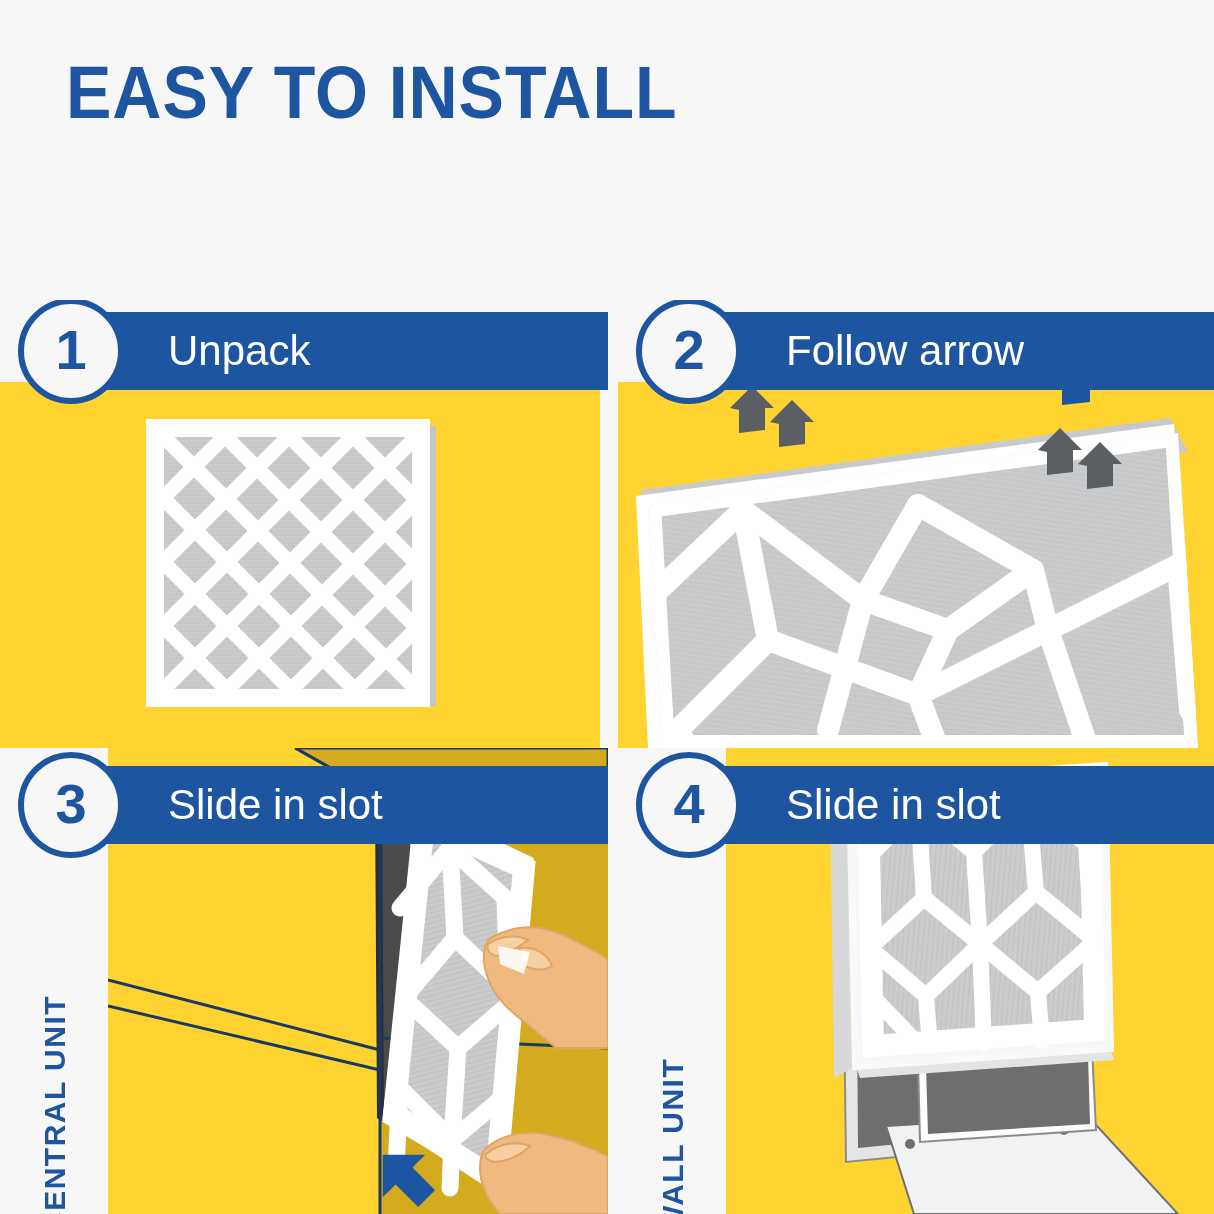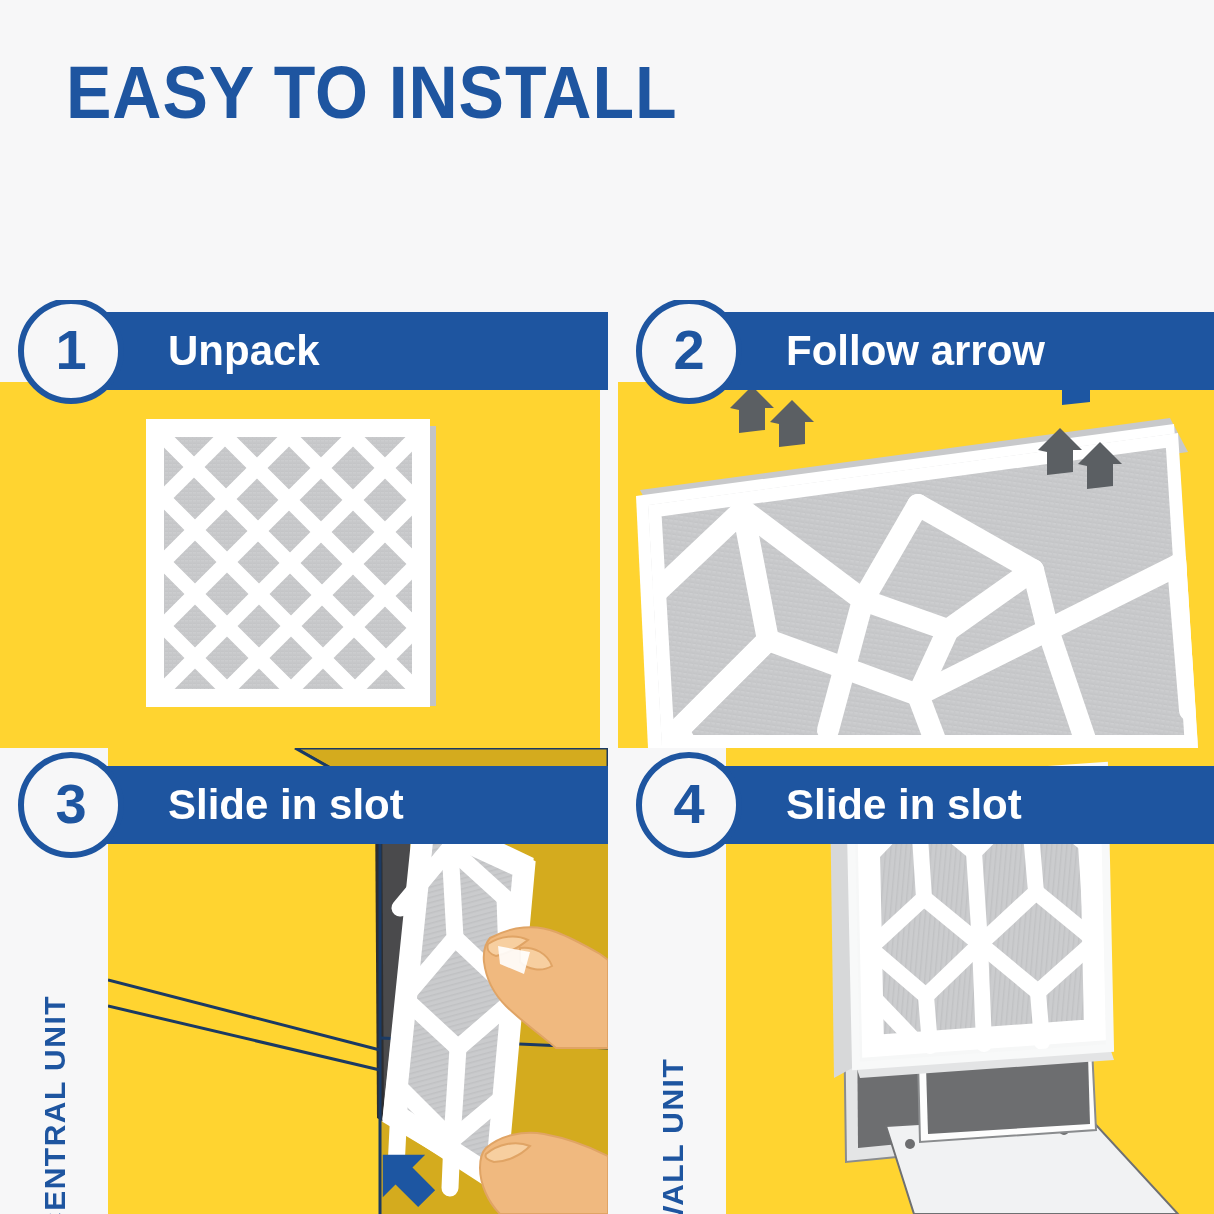--- a/index.html
+++ b/index.html
@@ -63,21 +63,21 @@
     background: #1e55a0;
     height: 78px;
     display: flex;
     align-items: center;
     z-index: 6;
   }
   .step-label {
     color: #ffffff;
     font-size: 42px;
     line-height: 46px;
-    font-weight: bold;
+    font-weight: normal;
     white-space: nowrap;
   }
   .step-badge {
     position: absolute;
     width: 106px;
     height: 106px;
     border-radius: 50%;
     background: #f7f7f8;
     border: 6px solid #1e55a0;
     box-sizing: border-box;

